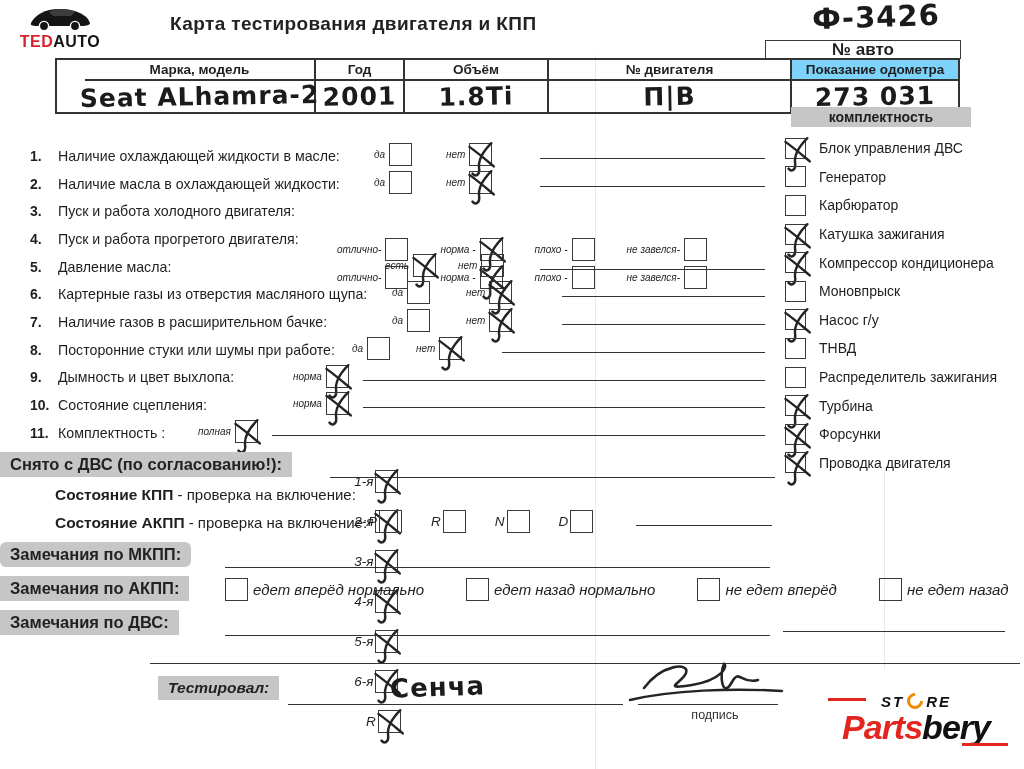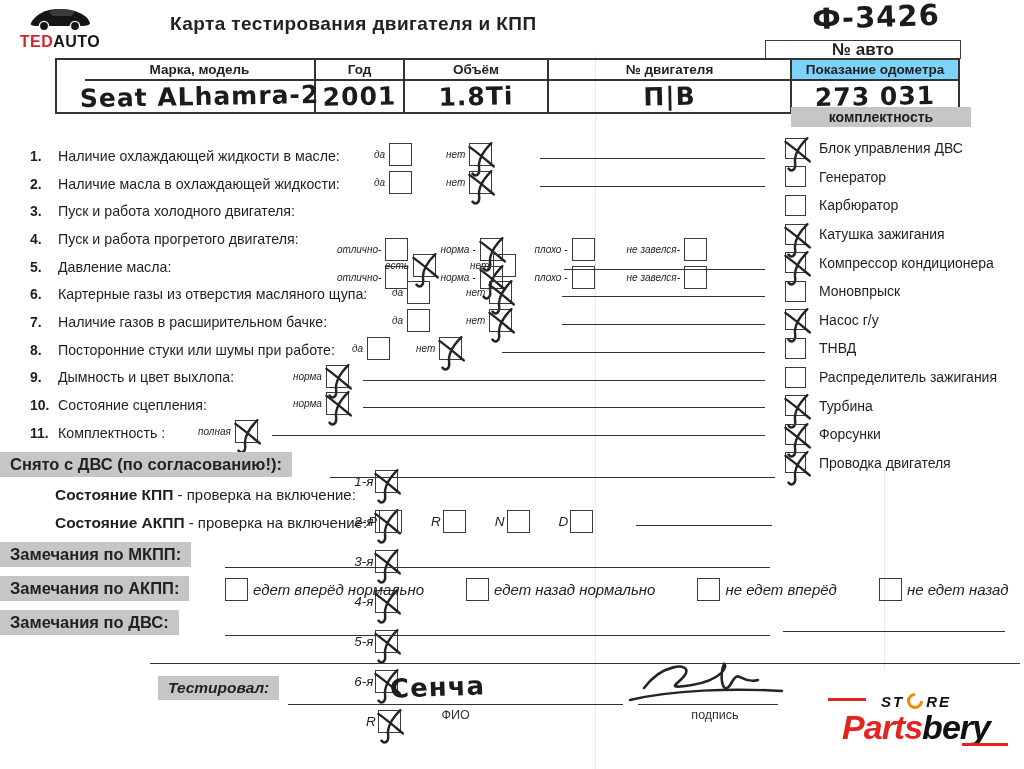--- a/index.html
+++ b/index.html
@@ -36,21 +36,21 @@
   #checklist{position:absolute;left:30px;top:142px;width:740px;}
   .check-row{position:relative;height:27.7px;display:flex;align-items:center;}
   .num{display:inline-block;width:28px;font-weight:bold;font-size:14px;flex:none;}
   .q{font-size:14.2px;}
   .opts{position:absolute;top:1px;right:5px;display:flex;align-items:center;}
   .opt{display:inline-flex;align-items:center;}
   .ol{font-style:italic;font-size:10px;margin-right:4px;white-space:nowrap;}
   .fline{flex:1;margin-left:14px;border-bottom:1.5px solid #333;height:15px;align-self:flex-start;}
   .check-row.r1 .opts,.check-row.r2 .opts{left:344px;gap:34px;}
   .check-row.r3 .opts,.check-row.r4 .opts{left:307px;gap:32px;right:auto;margin-top:40px;}
-  .check-row.r5 .opts{left:355px;gap:34px;}
+  .check-row.r5 .opts{left:355px;gap:22px;}
   .check-row.r6 .opts,.check-row.r7 .opts{left:362px;gap:36px;}
   .check-row.r8 .opts{left:322px;gap:26px;}
   .check-row.r9 .opts,.check-row.r10 .opts{left:263px;}
   .check-row.r11 .opts{left:168px;}
   
   #equip{position:absolute;left:785px;top:107px;width:237px;}
   .equip-title{background:#c6c6c6;font-weight:bold;font-size:14px;text-align:center;width:180px;
                margin-left:6px;padding:2px 0;margin-bottom:7px;}
   .eq-item{display:flex;align-items:center;height:28.6px;}
   .eq-item .cbx{margin-right:13px;}
@@ -63,21 +63,21 @@
   
   .gear-label{position:absolute;left:55px;font-size:15px;}
   .gear-label b{font-size:15.5px;}
   .gears{position:absolute;display:flex;align-items:center;}
   .gear{display:inline-flex;align-items:center;}
   .gear .ol{font-size:13.5px;margin-right:2px;}
   #kpp-gears{left:352px;top:470px;gap:17px;flex-direction:column;}
   #kpp-gears .gear:last-child{margin-left:14px;}
   #akpp-gears{left:368px;top:510px;right:252px;gap:29px;}
   
-  .sec-mkpp{position:absolute;left:0;top:542px;}
+  .sec-mkpp{position:absolute;left:0;top:542px;border-radius:6px;}
   .sec-akpp{position:absolute;left:0;top:576px;}
   .sec-dvs{position:absolute;left:0;top:610px;}
   #akpp-opts{position:absolute;left:225px;top:578px;display:flex;gap:42px;align-items:center;}
   #akpp-opts .opt .ol{margin:0 0 0 5px;font-size:15px;}
   
   .tester-box{position:absolute;left:158px;top:676px;font-style:italic;font-size:15.5px;}
   .tester-name{position:absolute;left:390px;top:672px;font-size:26px;transform:rotate(-2deg);font-weight:600;}
   .caption{position:absolute;font-size:12.5px;color:#333;text-align:center;}
   .sig-svg{position:absolute;left:622px;top:658px;}
   
@@ -570,21 +570,20 @@
 
   <div class="gray-label sec-dvs">Замечания по ДВС:</div>
   <div class="line" style="left:225px;top:634px;width:545px;"></div>
 
   <div class="line" style="left:150px;top:662px;width:870px;border-bottom-width:1.3px;"></div>
   <div class="line" style="left:783px;top:630px;width:222px;border-bottom-width:1.3px;"></div>
 
   <div class="gray-label tester-box">Тестировал:</div>
   <div class="tester-name hand">Сенча</div>
   <div class="line" style="left:288px;top:703px;width:335px;border-bottom-width:1.3px;"></div>
-  <div class="caption" style="left:288px;top:708px;width:335px;">ФИО</div>
 
   <svg class="sig-svg" width="170" height="55" viewBox="0 0 170 55">
     <path d="M22 30 C40 6 68 4 64 15 C60 25 38 32 70 27 C100 22 106 8 102 6 C97 16 100 42 110 24 C117 10 120 27 136 22" stroke="#242424" stroke-width="2.6" fill="none" stroke-linecap="round"></path>
     <path d="M8 42 C50 32 110 30 160 33" stroke="#242424" stroke-width="2.4" fill="none" stroke-linecap="round"></path>
   </svg>
   <div class="line" style="left:638px;top:703px;width:140px;border-bottom-width:1.3px;"></div>
   <div class="caption" style="left:655px;top:708px;width:120px;">подпись</div>
 
   <div class="pb-box">
     <div class="pb-bar" style="left:18px;top:26px;width:38px;"></div>

